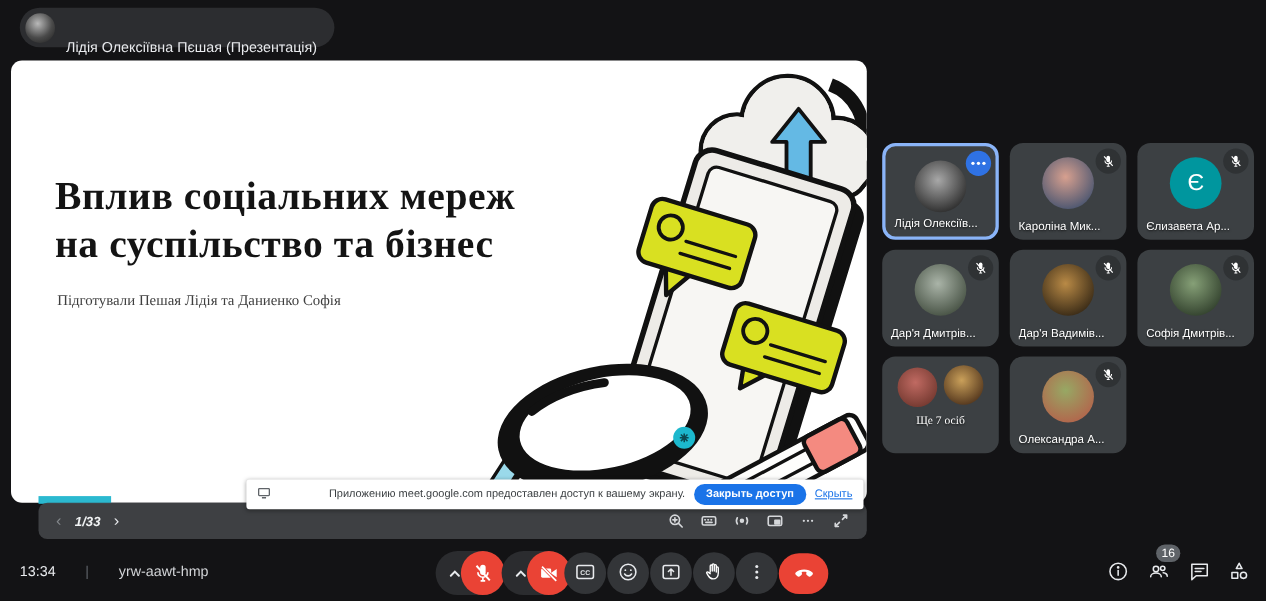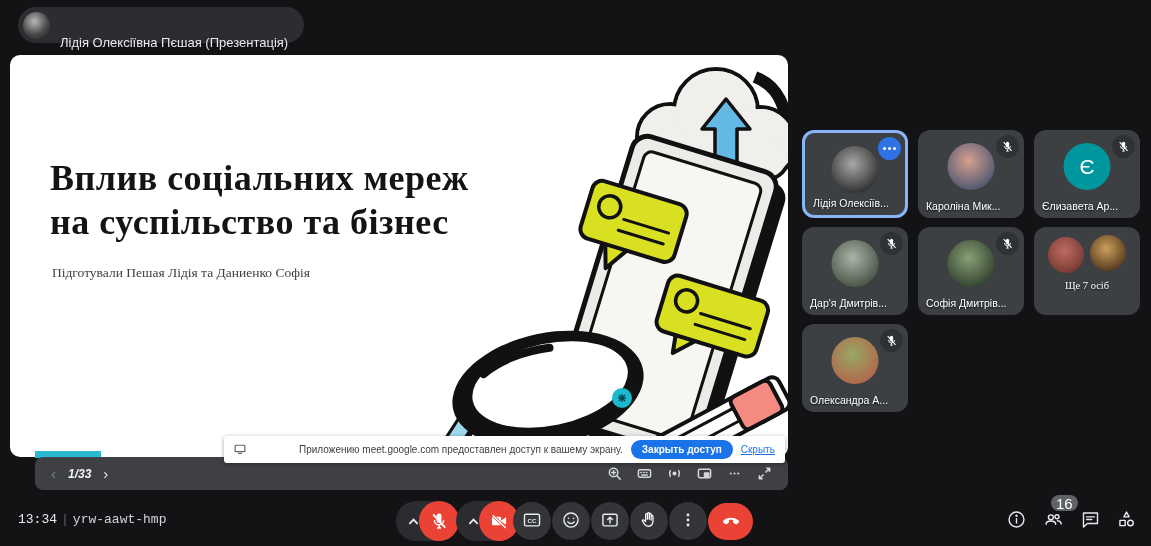--- a/index.html
+++ b/index.html
@@ -72,21 +72,21 @@
     border-radius:50%; background:rgba(32,33,36,.45); display:flex;
     align-items:center; justify-content:center; }
   .mic-badge svg { width:13px; height:13px; }
   .menu-btn { position:absolute; top:4px; right:4px; width:23px; height:23px;
     border-radius:50%; background:#2f72e4; border:none; display:flex;
     align-items:center; justify-content:center; gap:2px; }
   .menu-btn i { width:3px; height:3px; border-radius:50%; background:#fff; }
 
   
   #meta { position:absolute; left:18px; top:512px; display:flex; align-items:flex-end;
-    gap:4px; color:#e8eaed; font-size:13px;font-family:Liberation Mono, monospace; }
+    gap:27px; color:#e8eaed; font-size:13px; }
   #meta .sep { color:#5f6368; }
   #meta .code { color:#d2d4d7; }
 
   .ctl-group { position:absolute; top:501px; width:63px; height:40px;
     background:#2b2c2f; border-radius:20px; }
   .ctl-group .chev { position:absolute; left:6px; top:0; width:22px; height:40px;
     display:flex; align-items:center; justify-content:center; }
   .ctl-group .chev svg { width:11px; height:11px; stroke:#e8eaed; fill:none;
     stroke-width:2; stroke-linecap:round; }
   .danger-circle { position:absolute; right:0; top:0; width:40px; height:40px;
@@ -99,21 +99,21 @@
   #end-call { position:absolute; left:708px; top:503px; width:45px; height:37px;
     border-radius:19px; background:#ea4335; border:none; display:flex;
     align-items:center; justify-content:center; }
   #end-call svg { width:22px; height:22px; }
 
   .rbtn { position:absolute; top:507px; width:28px; height:28px; background:none;
     border:none; display:flex; align-items:center; justify-content:center; }
   .rbtn svg { width:21px; height:21px; stroke:#e8eaed; fill:none; stroke-width:1.6;
     stroke-linecap:round; stroke-linejoin:round; }
   #people-badge { position:absolute; left:1051px; top:495px; min-width:19px; height:16px;
-    background:#5f6368; color:#fff; font-size:15px; border-radius:9px;
+    background:#5f6368; color:#fff; font-size:11px; border-radius:9px;
     display:flex; align-items:center; justify-content:center; padding:0 5px; z-index:2; }
 </style>
 </head>
 <body>
 
 <div id="presenter-pill">
   <div class="pav"></div>
   <div class="ptxt">Лідія Олексіївна Пєшая (Презентація)</div>
 </div>
 
@@ -304,61 +304,77 @@
         <rect x="9" y="3" width="6" height="11" rx="3" fill="#fff"></rect>
         <path d="M6.5 11a5.5 5.5 0 0 0 11 0" stroke="#fff" stroke-width="1.7" fill="none"></path>
         <path d="M12 16.5v3.5 M9.5 20.5h5" stroke="#fff" stroke-width="1.7"></path>
         <line x1="5" y1="4" x2="19.5" y2="20" stroke="#fff" stroke-width="2"></line>
       </svg>
     </div>
 
     <div class="pname">Дар'я Дмитрів...</div>
   </div>
 
-
   <div class="tile k-photo">
-    <div class="avatar" style="background: radial-gradient(circle at 45% 38%, rgb(134, 160, 119) 0%, rgb(44, 58, 40) 85%);">
+    <div class="avatar" style="background: radial-gradient(circle at 45% 38%, rgb(185, 138, 70) 0%, rgb(46, 34, 18) 85%);">
       
     </div>
 
     <div class="mic-badge" style="display: flex;">
       <svg viewBox="0 0 24 24">
         <rect x="9" y="3" width="6" height="11" rx="3" fill="#fff"></rect>
         <path d="M6.5 11a5.5 5.5 0 0 0 11 0" stroke="#fff" stroke-width="1.7" fill="none"></path>
         <path d="M12 16.5v3.5 M9.5 20.5h5" stroke="#fff" stroke-width="1.7"></path>
         <line x1="5" y1="4" x2="19.5" y2="20" stroke="#fff" stroke-width="2"></line>
       </svg>
     </div>
 
-    <div class="pname">Софія Дмитрів...</div>
-  </div>
-
-  <div class="tile k-group">
-    <div class="avatar" style="background: radial-gradient(circle at 45% 38%, rgb(192, 106, 98) 0%, rgb(110, 53, 44) 85%);">
-      
-    </div>
-    <div class="avatar avatar2" style="display: block; background: radial-gradient(circle at 45% 38%, rgb(202, 160, 90) 0%, rgb(74, 46, 24) 85%);"></div>
-
-    <div class="pname">Ще 7 осіб</div>
+    <div class="pname">Дар'я Вадимів...</div>
   </div>
 
   <div class="tile k-photo">
-    <div class="avatar" style="background: radial-gradient(circle at 45% 38%, rgb(151, 168, 100) 0%, rgb(180, 96, 74) 85%);">
+    <div class="avatar" style="background: radial-gradient(circle at 45% 38%, rgb(134, 160, 119) 0%, rgb(44, 58, 40) 85%);">
       
     </div>
 
     <div class="mic-badge" style="display: flex;">
       <svg viewBox="0 0 24 24">
         <rect x="9" y="3" width="6" height="11" rx="3" fill="#fff"></rect>
         <path d="M6.5 11a5.5 5.5 0 0 0 11 0" stroke="#fff" stroke-width="1.7" fill="none"></path>
         <path d="M12 16.5v3.5 M9.5 20.5h5" stroke="#fff" stroke-width="1.7"></path>
         <line x1="5" y1="4" x2="19.5" y2="20" stroke="#fff" stroke-width="2"></line>
       </svg>
     </div>
 
+    <div class="pname">Софія Дмитрів...</div>
+  </div>
+
+  <div class="tile k-group">
+    <div class="avatar" style="background: radial-gradient(circle at 45% 38%, rgb(192, 106, 98) 0%, rgb(110, 53, 44) 85%);">
+      
+    </div>
+    <div class="avatar avatar2" style="display: block; background: radial-gradient(circle at 45% 38%, rgb(202, 160, 90) 0%, rgb(74, 46, 24) 85%);"></div>
+
+    <div class="pname">Ще 7 осіб</div>
+  </div>
+
+  <div class="tile k-photo">
+    <div class="avatar" style="background: radial-gradient(circle at 45% 38%, rgb(151, 168, 100) 0%, rgb(180, 96, 74) 85%);">
+      
+    </div>
+
+    <div class="mic-badge" style="display: flex;">
+      <svg viewBox="0 0 24 24">
+        <rect x="9" y="3" width="6" height="11" rx="3" fill="#fff"></rect>
+        <path d="M6.5 11a5.5 5.5 0 0 0 11 0" stroke="#fff" stroke-width="1.7" fill="none"></path>
+        <path d="M12 16.5v3.5 M9.5 20.5h5" stroke="#fff" stroke-width="1.7"></path>
+        <line x1="5" y1="4" x2="19.5" y2="20" stroke="#fff" stroke-width="2"></line>
+      </svg>
+    </div>
+
     <div class="pname">Олександра А...</div>
   </div>
 </div>
 
 <div id="meta">
   <span>13:34</span>
   <span class="sep">|</span>
   <span class="code">yrw-aawt-hmp</span>
 </div>
 

